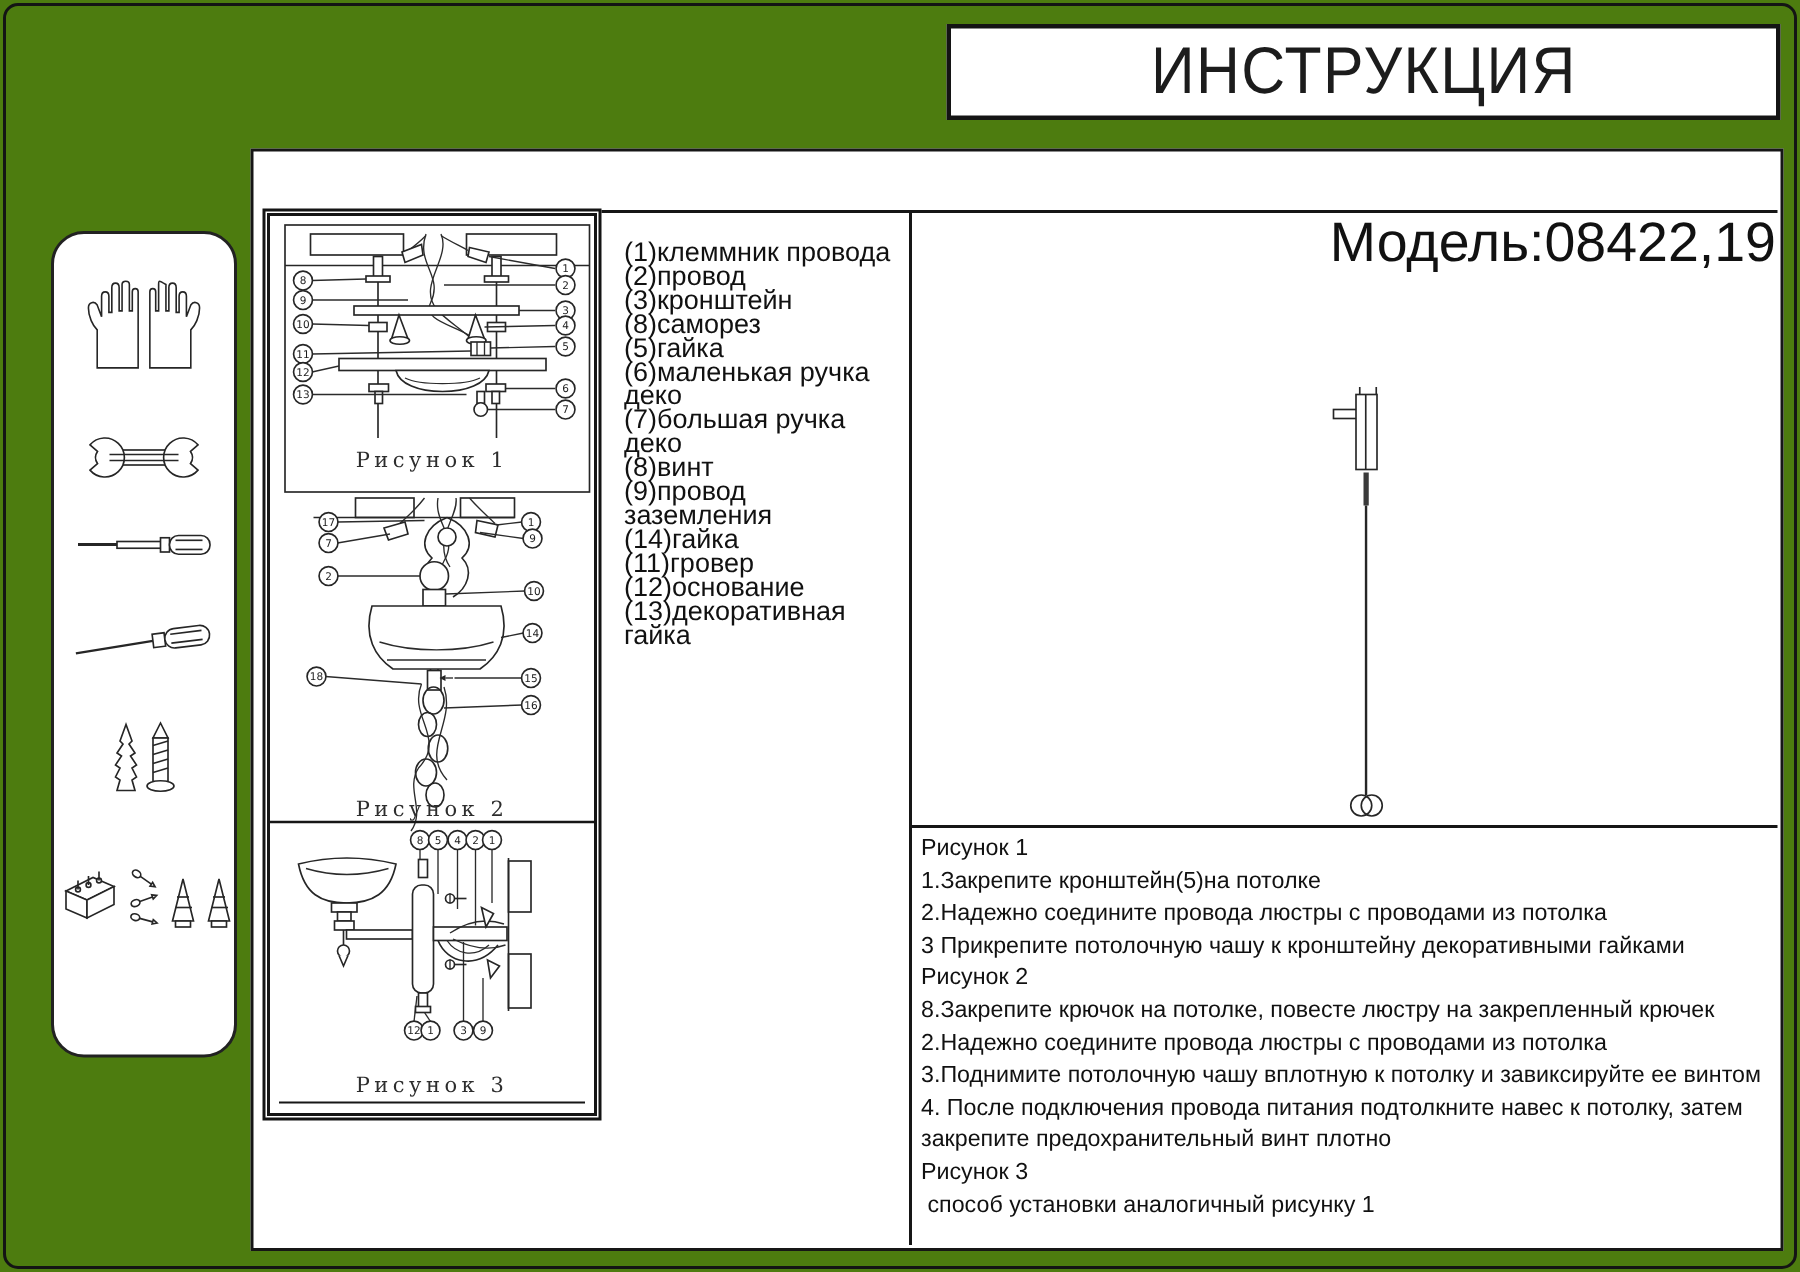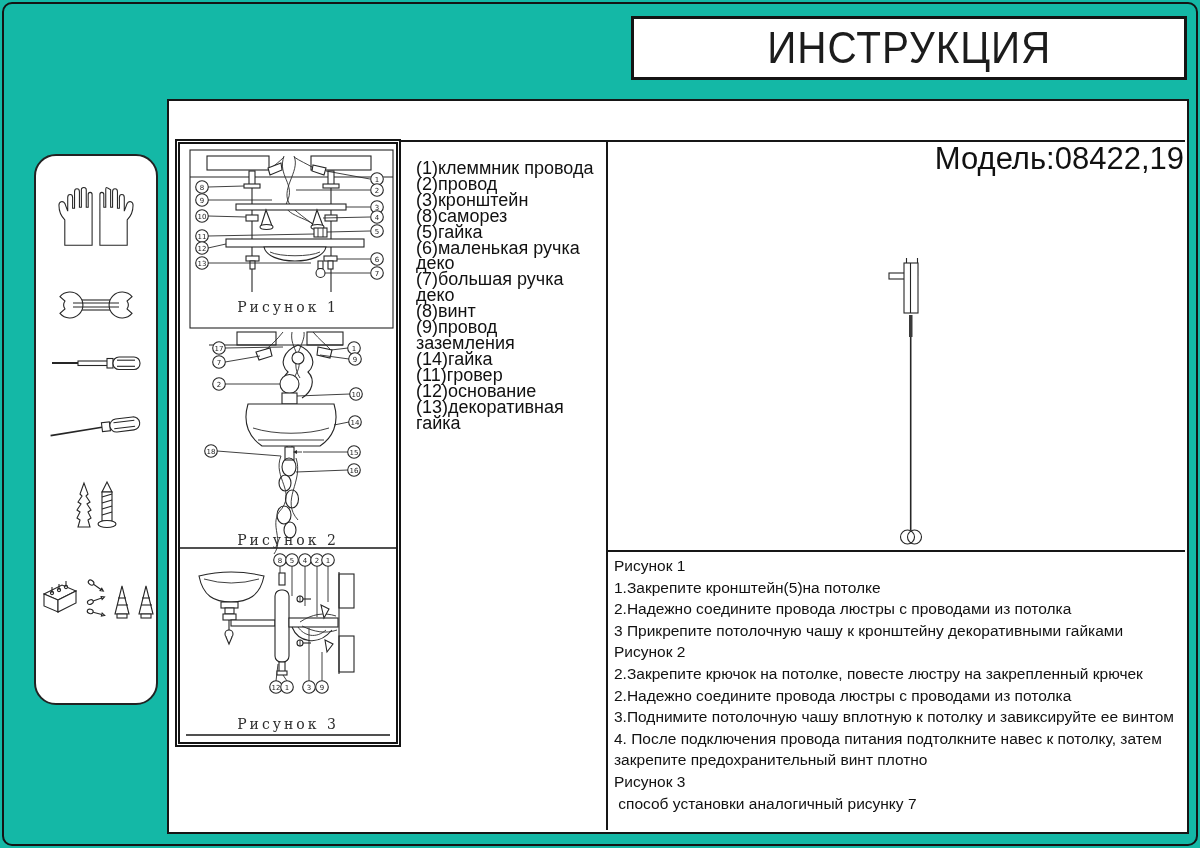--- a/index.html
+++ b/index.html
@@ -1,34 +1,34 @@
 <!DOCTYPE html>
 <html><head>
 <meta charset="utf-8">
 <style>
   html,body{margin:0;padding:0;background:#fff;}
-  .page{position:relative;width:1200px;height:848px;background:#14b8a6;overflow:hidden;
+  .page{position:relative;width:1200px;height:848px;background:#4d7c0f;overflow:hidden;
         font-family:"Liberation Sans",sans-serif;color:#1c1c1c;}
   .page-border{position:absolute;inset:2px;border:2px solid #141414;border-radius:10px;pointer-events:none;}
   .title-box{position:absolute;left:631px;top:16px;width:550px;height:58px;border:3px solid #141414;
              display:flex;align-items:center;justify-content:center;background:#fff;}
   .title-box .t{font-size:44px;font-weight:500;letter-spacing:1px;transform:scaleX(.92);white-space:nowrap;}
   .tools-panel{position:absolute;left:34px;top:154px;width:120px;height:547px;border:2px solid #222;border-radius:22px;background:#fff;}
   .tool{position:absolute;left:0;width:100%;display:flex;justify-content:center;}
   .content-frame{position:absolute;left:167px;top:99px;width:1018px;height:731px;border:2px solid #161616;background:#fff;}
   .hline-top{position:absolute;left:399px;top:140px;width:786px;height:2px;background:#161616;}
   .vline{position:absolute;left:606px;top:140px;width:2px;height:690px;background:#161616;}
   .hline-mid{position:absolute;left:606px;top:550px;width:579px;height:2px;background:#161616;}
   .figures-box{position:absolute;left:175px;top:139px;width:226px;height:608px;border:5px double #141414;background:#fff;box-sizing:border-box;}
   .figures-box svg{position:absolute;left:0;top:0;}
   .fig-cap{position:absolute;left:0;width:100%;text-align:center;font-family:"DejaVu Serif",serif;
            font-size:14px;letter-spacing:3px;color:#2d2d2d;white-space:nowrap;}
   .cap1{top:155px;} .cap2{top:388px;} .cap3{top:572px;}
   .parts-list{position:absolute;left:416px;top:161px;width:178px;font-size:18px;line-height:15.9px;color:#111;}
-  .model{position:absolute;left:690px;top:141px;width:494px;text-align:right;font-size:31px;color:#111;white-space:nowrap;}
+  .model{position:absolute;left:690px;top:141px;width:494px;text-align:right;font-size:37px;color:#111;white-space:nowrap;}
   .pendant{position:absolute;left:885px;top:252px;}
   .instructions{position:absolute;left:614px;top:555px;width:575px;font-size:15.5px;line-height:21.6px;color:#111;}
   .instructions div{white-space:pre-wrap;}
   svg .ln{stroke:#262626;stroke-width:1.1;fill:none;}
   svg .lnf{stroke:#262626;stroke-width:1.1;fill:#ffffff;}
   svg .thin{stroke:#2b2b2b;stroke-width:.9;fill:none;}
   svg text.cn{font-family:"DejaVu Sans",sans-serif;font-size:7px;fill:#1c1c1c;text-anchor:middle;}
 </style>
 </head>
 <body>
@@ -404,20 +404,20 @@
       <circle cx="29.5" cy="285" r="7" class="ln"></circle>
     </g>
   </svg>
 
   <div class="instructions">
     <div>Рисунок 1</div>
     <div>1.Закрепите кронштейн(5)на потолке</div>
     <div>2.Надежно соедините провода люстры с проводами из потолка</div>
     <div>3 Прикрепите потолочную чашу к кронштейну декоративными гайками</div>
     <div>Рисунок 2</div>
-    <div>2.Закрепите крючок на потолке, повесте люстру на закрепленный крючек</div>
+    <div>8.Закрепите крючок на потолке, повесте люстру на закрепленный крючек</div>
     <div>2.Надежно соедините провода люстры с проводами из потолка</div>
     <div>3.Поднимите потолочную чашу вплотную к потолку и завиксируйте ее винтом</div>
     <div>4. После подключения провода питания подтолкните навес к потолку, затем закрепите предохранительный винт плотно</div>
     <div>Рисунок 3</div>
-    <div> способ установки аналогичный рисунку 7</div>
+    <div> способ установки аналогичный рисунку 1</div>
   </div>
 </div>
 
 </body></html>

